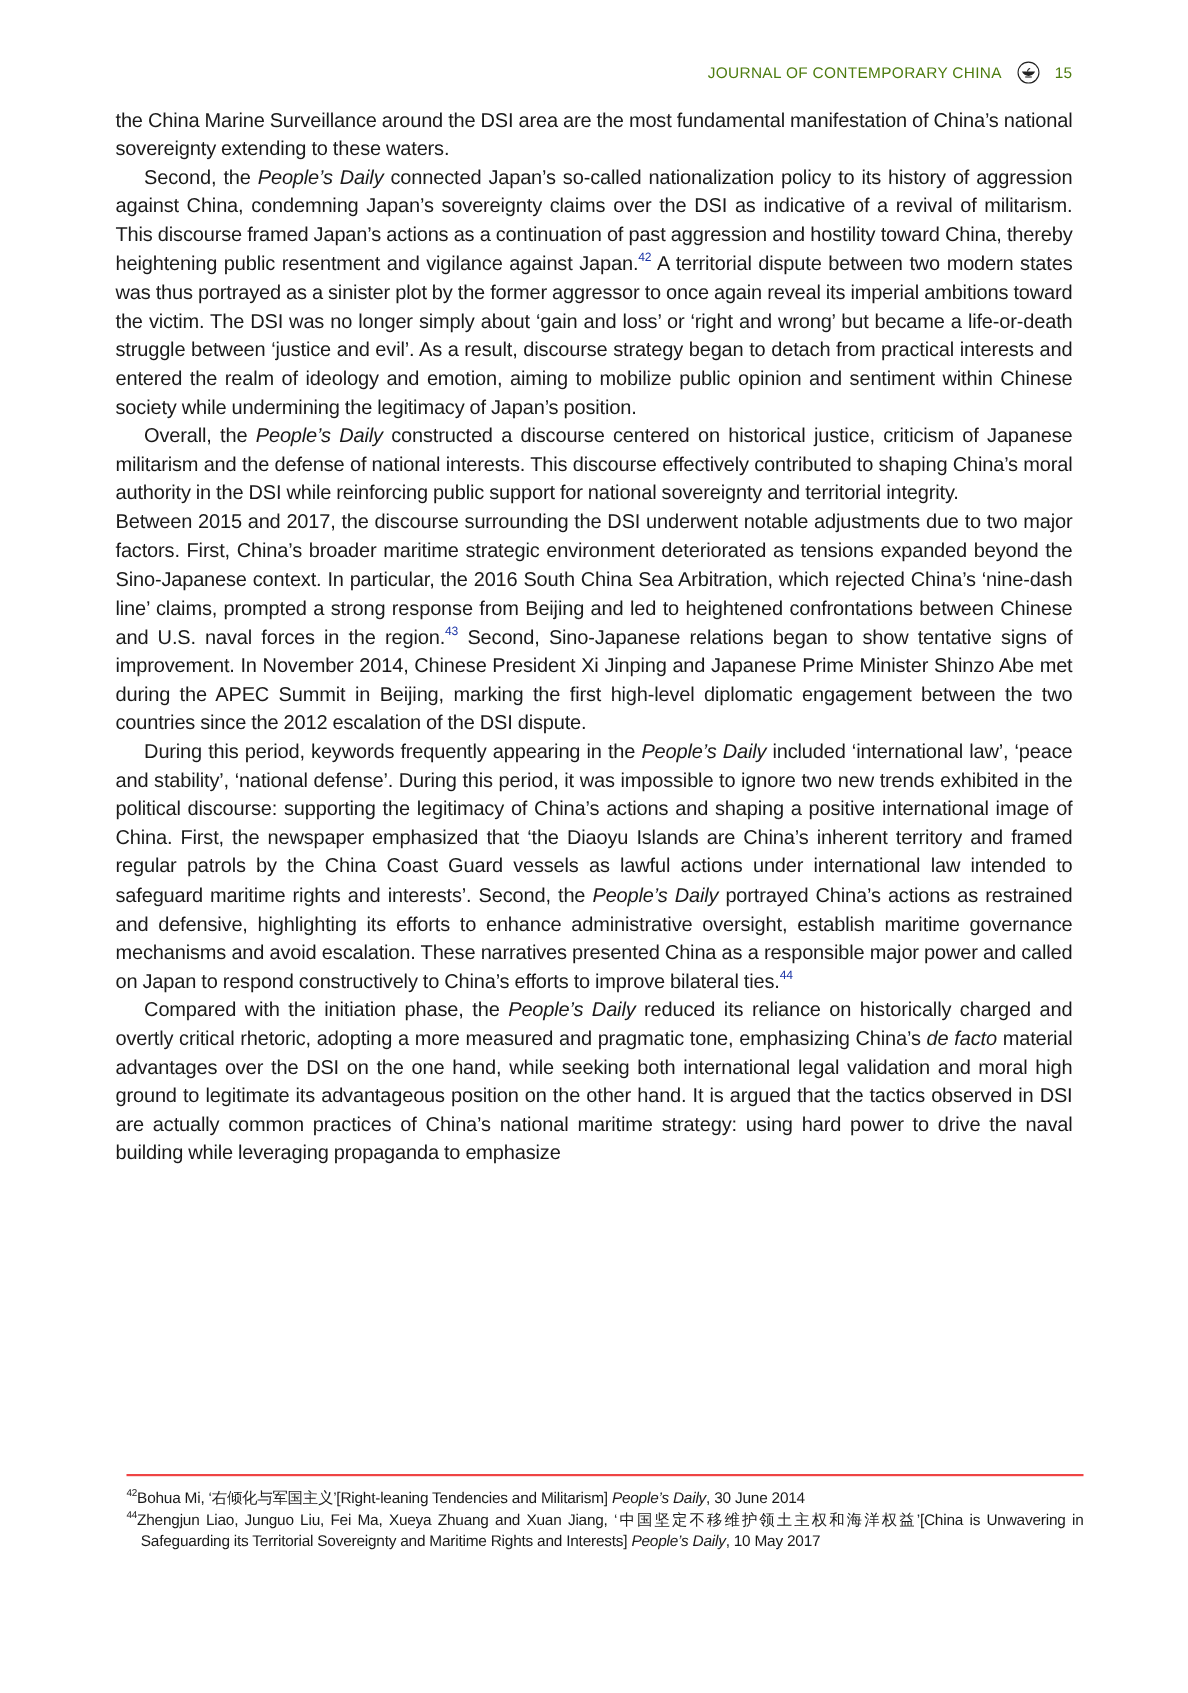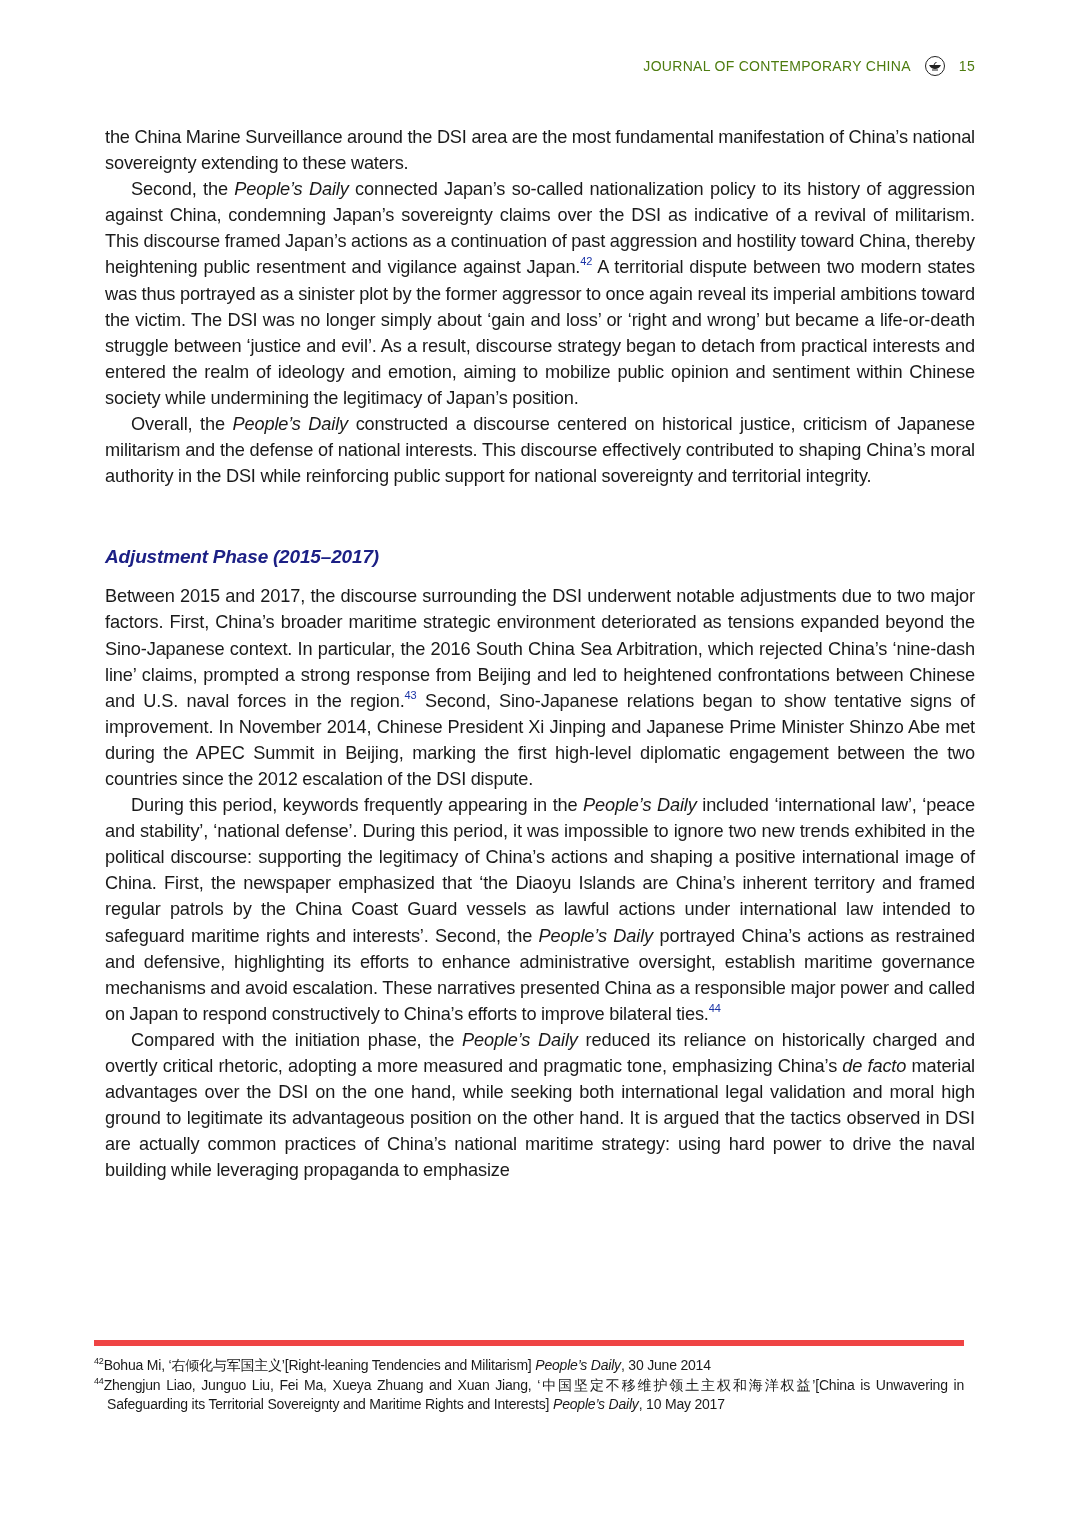--- a/index.html
+++ b/index.html
@@ -12,37 +12,37 @@
     position: absolute; top: 56px; right: 105px;
     display: flex; align-items: center; gap: 14px;
     font-size: 14px; letter-spacing: 0.3px; color: #4d7c0f;
   }
   .header-icon {
     width: 20px; height: 20px; border: 1.6px solid #222; border-radius: 50%;
     display: inline-flex; align-items: center; justify-content: center; box-sizing: border-box;
   }
   .header-icon svg { width: 14px; height: 10px; }
   .content {
-    position: absolute; left: 105px; top: 124px; width: 870px;
+    position: absolute; left: 105px; top: 96px; width: 870px;
     font-size: 18.2px; line-height: 26.1px; text-align: justify;
     letter-spacing: -0.15px; word-spacing: -0.3px;
   }
   .content p { margin: 0; }
   .content p.indent { text-indent: 26px; }
   sup.fn {
     color: #1a33a6; font-size: 11px; line-height: 0; vertical-align: super; position: relative; top: -1px;
   }
   .section-heading {
     margin: 55px 0 13px 0 !important;
     color: #1c2085; font-weight: bold; font-style: italic; font-size: 19px;
     text-align: left; line-height: 26px;
   }
   .footnotes {
-    position: absolute; left: 94px; top: 1340px; width: 870px;
-    border-top: 6px solid #ef4444; padding-top: 10px;
+    position: absolute; left: 115px; top: 1340px; width: 870px;
+    border-top: 2px solid #ef4444; padding-top: 10px;
     font-size: 14px; line-height: 19.5px; color: #1a1a1a;
     letter-spacing: -0.2px;
   }
   .footnote { padding-left: 13px; text-indent: -13px; text-align: justify; }
   .footnote sup { font-size: 9px; line-height: 0; vertical-align: super; }
   .footnote a { color: #1a33a6; text-decoration: none; }
   em { }
 </style>
 </head>
 <body>
@@ -59,21 +59,20 @@
   <span>15</span>
 </div>
 
 <div class="content">
   <p><span>the China Marine Surveillance around the DSI area are the most fundamental manifestation of China’s national sovereignty extending to these waters.</span></p>
 
   <p class="indent"><span>Second, the </span><em>People’s Daily</em><span> connected Japan’s so-called nationalization policy to its history of aggression against China, condemning Japan’s sovereignty claims over the DSI as indicative of a revival of militarism. This discourse framed Japan’s actions as a continuation of past aggression and hostility toward China, thereby heightening public resentment and vigilance against Japan.</span><sup class="fn">42</sup><span> A territorial dispute between two modern states was thus portrayed as a sinister plot by the former aggressor to once again reveal its imperial ambitions toward the victim. The DSI was no longer simply about ‘gain and loss’ or ‘right and wrong’ but became a life-or-death struggle between ‘justice and evil’. As a result, discourse strategy began to detach from practical interests and entered the realm of ideology and emotion, aiming to mobilize public opinion and sentiment within Chinese society while undermining the legitimacy of Japan’s position.</span></p>
 
   <p class="indent"><span>Overall, the </span><em>People’s Daily</em><span> constructed a discourse centered on historical justice, criticism of Japanese militarism and the defense of national interests. This discourse effectively contributed to shaping China’s moral authority in the DSI while reinforcing public support for national sovereignty and territorial integrity.</span></p>
 
-  <p class="section-heading">Adjustment Phase (2015–2017)</p>
 
   <p><span>Between 2015 and 2017, the discourse surrounding the DSI underwent notable adjustments due to two major factors. First, China’s broader maritime strategic environment deteriorated as tensions expanded beyond the Sino-Japanese context. In particular, the 2016 South China Sea Arbitration, which rejected China’s ‘nine-dash line’ claims, prompted a strong response from Beijing and led to heightened confrontations between Chinese and U.S. naval forces in the region.</span><sup class="fn">43</sup><span> Second, Sino-Japanese relations began to show tentative signs of improvement. In November 2014, Chinese President Xi Jinping and Japanese Prime Minister Shinzo Abe met during the APEC Summit in Beijing, marking the first high-level diplomatic engagement between the two countries since the 2012 escalation of the DSI dispute.</span></p>
 
   <p class="indent"><span>During this period, keywords frequently appearing in the </span><em>People’s Daily</em><span> included ‘international law’, ‘peace and stability’, ‘national defense’. During this period, it was impossible to ignore two new trends exhibited in the political discourse: supporting the legitimacy of China’s actions and shaping a positive international image of China. First, the newspaper emphasized that ‘the Diaoyu Islands are China’s inherent territory and framed regular patrols by the China Coast Guard vessels as lawful actions under international law intended to safeguard maritime rights and interests’. Second, the </span><em>People’s Daily</em><span> portrayed China’s actions as restrained and defensive, highlighting its efforts to enhance administrative oversight, establish maritime governance mechanisms and avoid escalation. These narratives presented China as a responsible major power and called on Japan to respond constructively to China’s efforts to improve bilateral ties.</span><sup class="fn">44</sup></p>
 
   <p class="indent"><span>Compared with the initiation phase, the </span><em>People’s Daily</em><span> reduced its reliance on historically charged and overtly critical rhetoric, adopting a more measured and pragmatic tone, emphasizing China’s </span><em>de facto</em><span> material advantages over the DSI on the one hand, while seeking both international legal validation and moral high ground to legitimate its advantageous position on the other hand. It is argued that the tactics observed in DSI are actually common practices of China’s national maritime strategy: using hard power to drive the naval building while leveraging propaganda to emphasize</span></p>
 </div>
 
 <div class="footnotes">
   <div class="footnote"><sup>42</sup><span>Bohua Mi, ‘右倾化与军国主义’[Right-leaning Tendencies and Militarism] </span><em>People’s Daily</em><span>, 30 June 2014</span></div>

